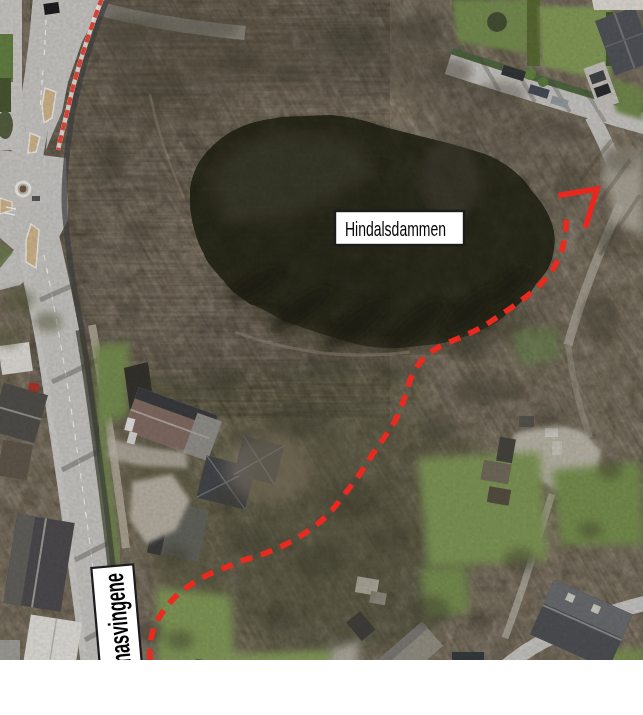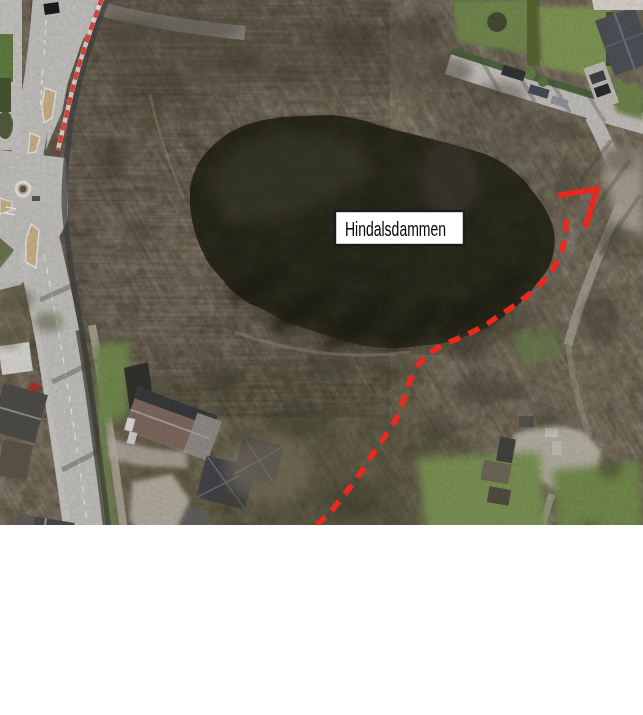--- a/index.html
+++ b/index.html
@@ -1,16 +1,16 @@
 <!DOCTYPE html>
 <html><head>
 <meta charset="utf-8">
 <style>
   html,body{margin:0;padding:0;background:#fff;}
-  #map{width:643px;height:525px;position:relative;overflow:hidden;font-family:"Liberation Sans",sans-serif;}
+  #map{width:643px;height:660px;position:relative;overflow:hidden;font-family:"Liberation Sans",sans-serif;}
 </style>
 </head>
 <body>
 
 <div id="map">
 <svg width="643" height="715" viewBox="0 0 643 715" xmlns="http://www.w3.org/2000/svg">
 <defs>
   <filter id="darkmottle" x="0" y="0" width="100%" height="100%">
     <feTurbulence type="fractalNoise" baseFrequency="0.045 0.045" numOctaves="4" seed="7"></feTurbulence>
     <feColorMatrix type="matrix" values="0 0 0 0 0.1  0 0 0 0 0.09  0 0 0 0 0.05  0.55 0.55 0.55 0 -0.45"></feColorMatrix>

